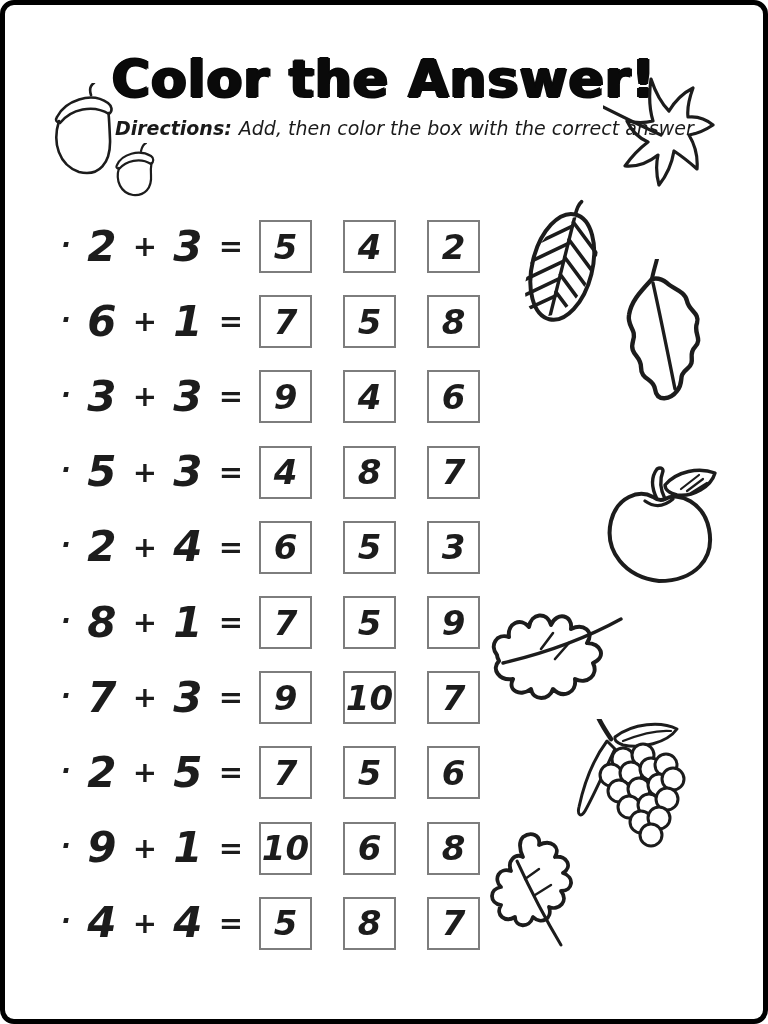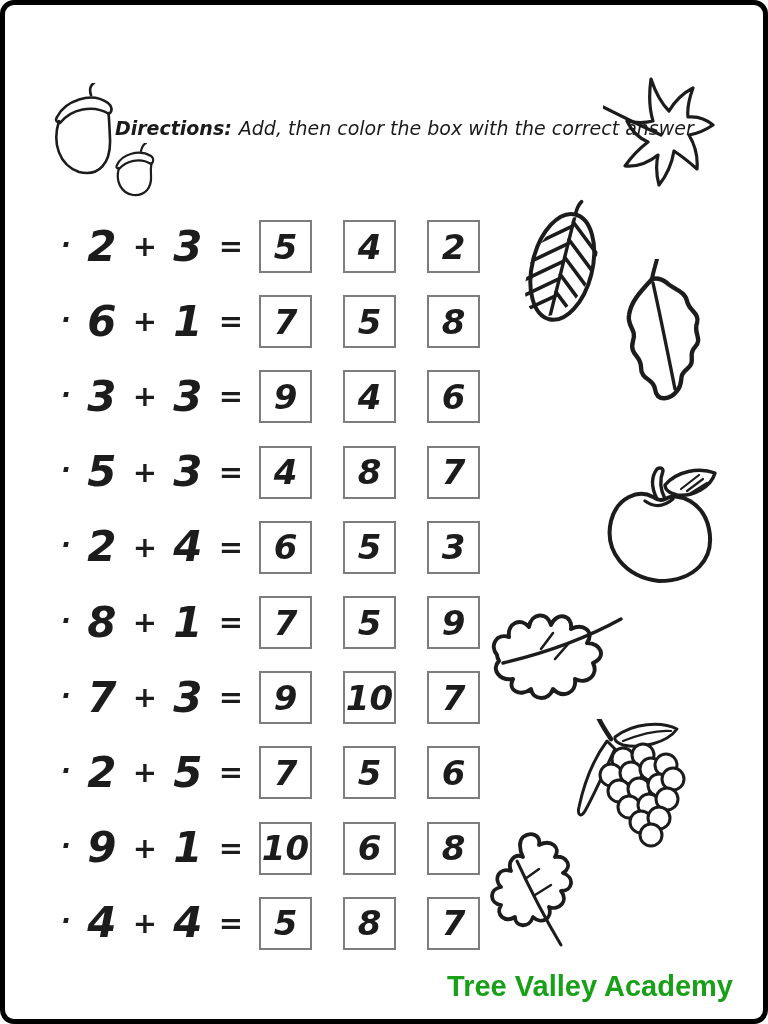--- a/index.html
+++ b/index.html
@@ -49,20 +49,21 @@
     position:absolute;right:30px;bottom:16px;
     font-size:29px;font-weight:700;color:var(--green);
     font-family:"Liberation Sans","DejaVu Sans",sans-serif;
   }
 </style>
 </head>
 <body>
 
 <div class="sheet">
 
+  <div class="title">Color the Answer!</div>
 
   <div class="directions"><b>Directions:</b><span>Add, then color the box with the correct answer.</span></div>
 
   <div class="problems" id="problems">
   <div class="row">
     <div class="equation">
       <span class="bullet">·</span>
       <span>2</span>
       <span class="op">+</span>
       <span>3</span>
@@ -355,15 +356,14 @@
     <circle class="berry" cx="96" cy="99" r="11" stroke-width="3"></circle>
     <circle class="berry" cx="88" cy="116" r="11" stroke-width="3"></circle>
   </svg>
 
   <svg class="deco" style="left:478px;top:826px" width="96" height="120" viewBox="0 0 96 120">
     <path d="M40 6 C48 0 58 4 56 14 C68 8 78 16 72 26 C84 24 90 36 80 42 C92 46 90 60 78 60 C86 70 76 80 66 76 C70 88 58 94 50 86 C46 98 32 96 32 86 C22 92 12 84 18 74 C6 72 6 58 18 56 C10 48 16 36 28 40 C24 30 32 22 40 26 C36 18 36 10 40 6 Z" stroke-width="3.8"></path>
     <path d="M34 30 C46 56 60 84 78 114" stroke-width="3"></path>
     <path d="M42 48 L56 38 M52 64 L68 54" stroke-width="2.4"></path>
   </svg>
 
-  <div class="footer">Tree Valley Academy</div>
 
 </div>
 
 </body></html>

